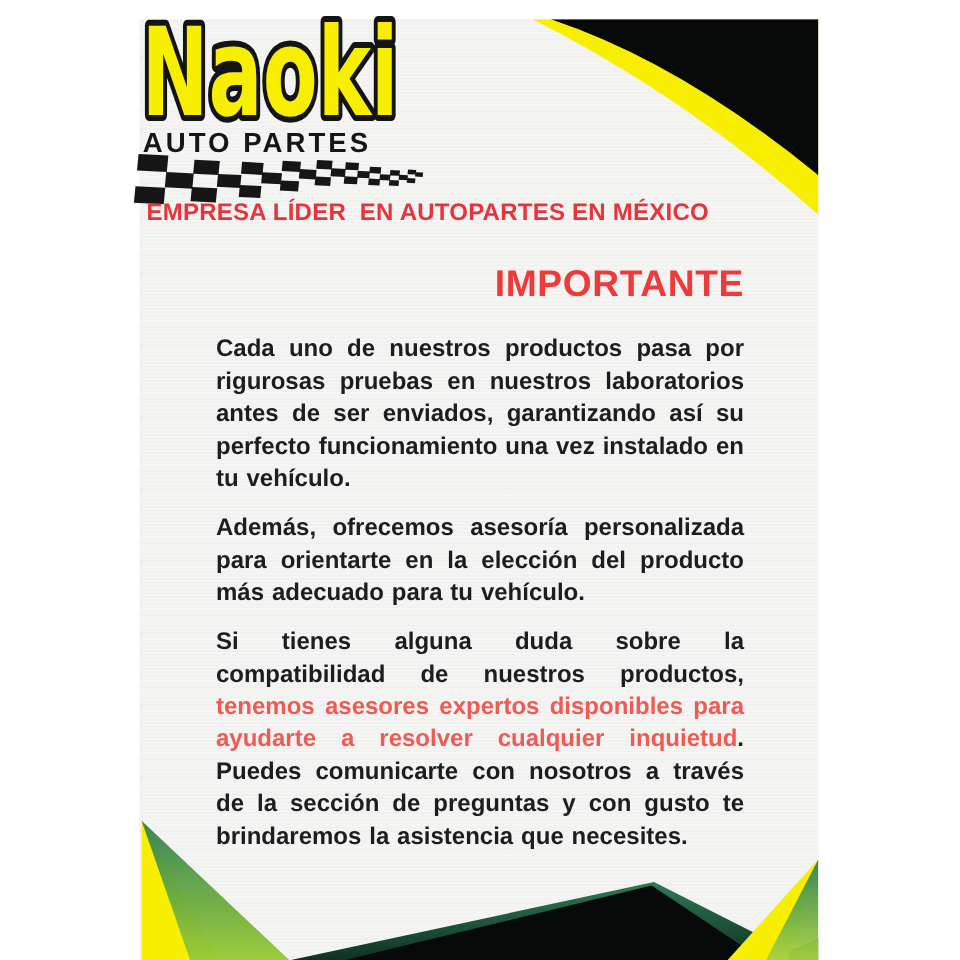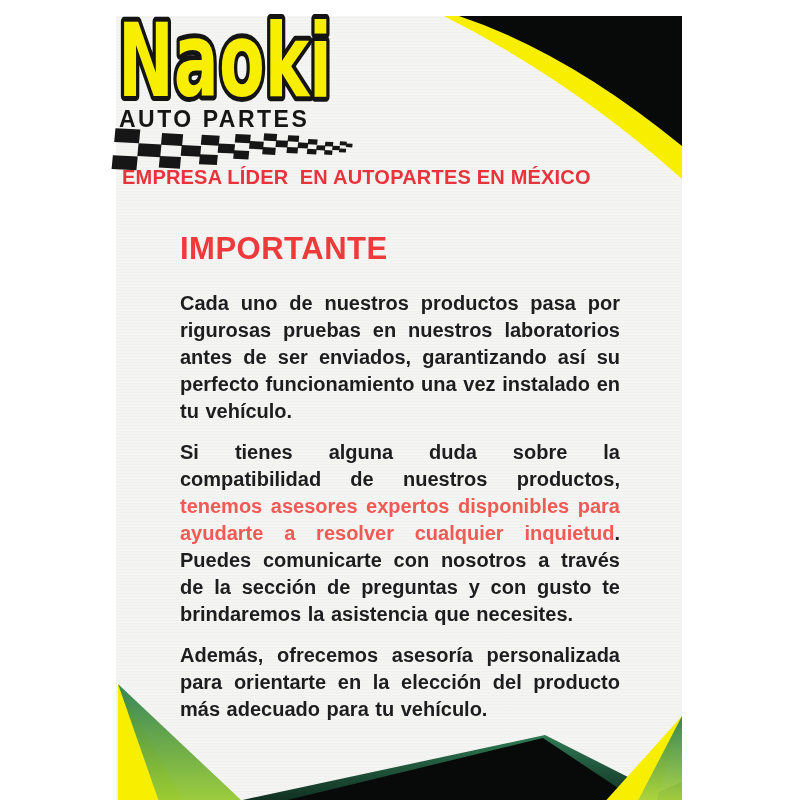--- a/index.html
+++ b/index.html
@@ -25,22 +25,22 @@
   .flag{position:absolute; left:-2px; top:108px; width:252px; height:56px; overflow:visible;}
   .tagline{
     position:absolute; left:6px; top:150px; width:460px; white-space:pre;
     font-size:20px; font-weight:700; color:var(--tagline-red,#e8333c); letter-spacing:0.2px;
   }
   .content{
     position:absolute; left:64px; top:200px; width:440px;
     color:var(--text-dark,#1d1d1f);
   }
   .content h1{
-    margin:16px 0 25px 0; font-size:31px; line-height:33px; letter-spacing:0.5px;
-    font-weight:700; color:var(--accent-red,#ee3a3a);
+    margin:4px 0 25px 0; font-size:31px; line-height:33px; letter-spacing:0.5px;
+    font-weight:700; color:var(--accent-red,#ee3a3a);text-align:right;
   }
   .content p{
     margin:14px 0 10px 0; font-size:20px; line-height:27px; font-weight:700;
     text-align:justify; word-spacing:1px;
   }
   .hl{color:var(--highlight-red,#f05a55);}
 </style>
 </head>
 <body>
 
@@ -117,18 +117,18 @@
           <rect x="151.93" y="8.07" width="4.65" height="3.60" fill="#161616"></rect>
           <rect x="156.27" y="3.23" width="4.30" height="3.34" fill="#161616"></rect>
         </g>
     </svg>
 
     <div class="tagline">EMPRESA LÍDER  EN AUTOPARTES EN MÉXICO</div>
 
     <div class="content">
       <h1>IMPORTANTE</h1>
       <p>Cada uno de nuestros productos pasa por rigurosas pruebas en nuestros laboratorios antes de ser enviados, garantizando así su perfecto funcionamiento una vez instalado en tu vehículo.</p>
+      <p>Además, ofrecemos asesoría personalizada para orientarte en la elección del producto más adecuado para tu vehículo.</p>
       <p><span>Si tienes alguna duda sobre la compatibilidad de nuestros productos, </span><span class="hl">tenemos asesores expertos disponibles para ayudarte a resolver cualquier inquietud</span><span>. Puedes comunicarte con nosotros a través de la sección de preguntas y con gusto te brindaremos la asistencia que necesites.</span></p>
-      <p>Además, ofrecemos asesoría personalizada para orientarte en la elección del producto más adecuado para tu vehículo.</p>
     </div>
 
   </div>
 </div>
 
 </body></html>

